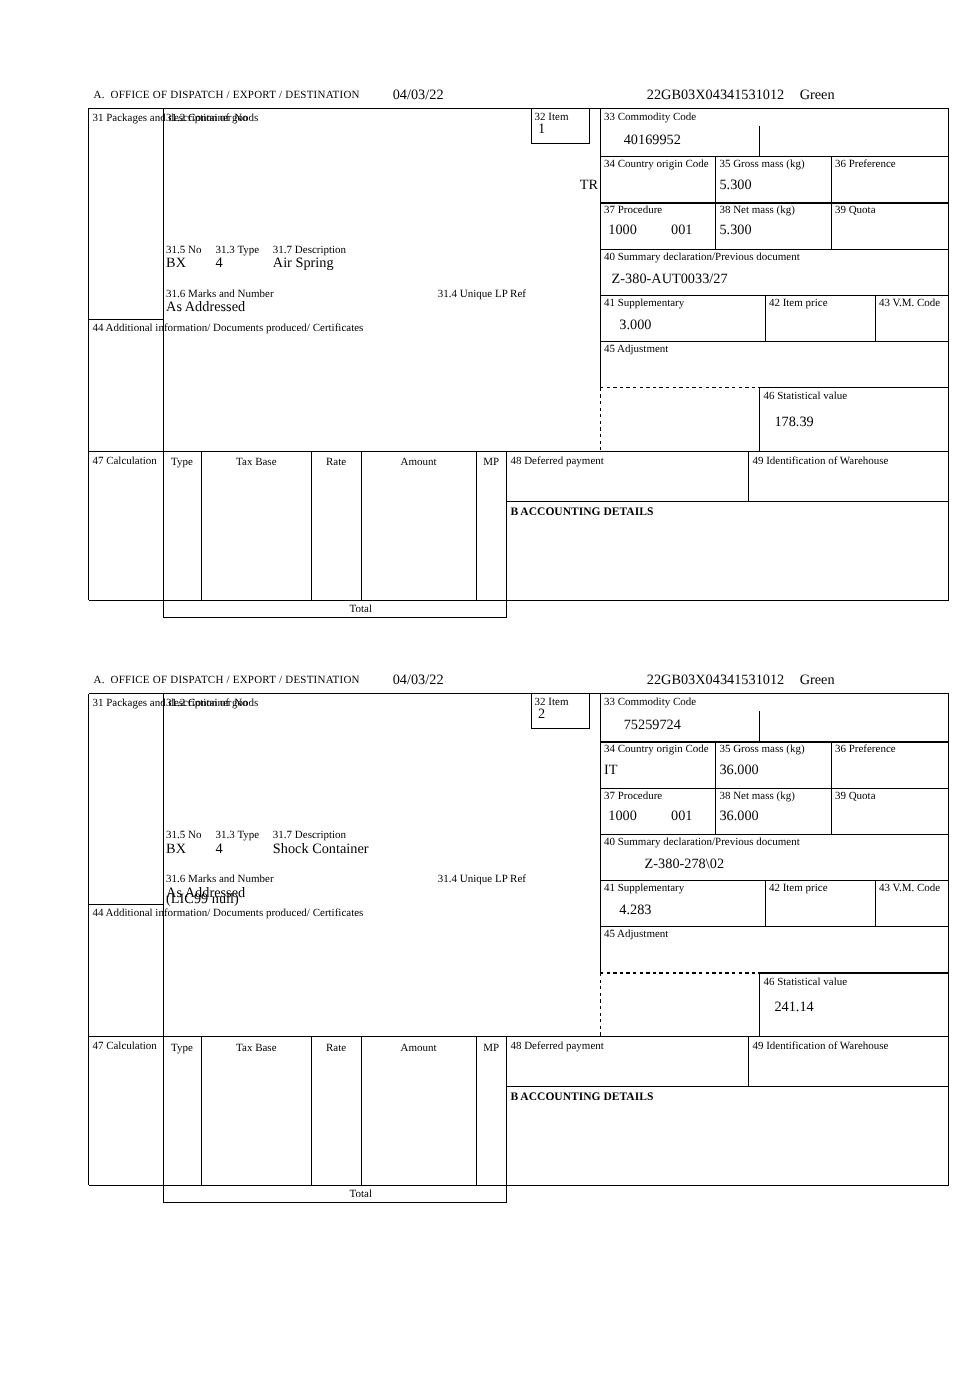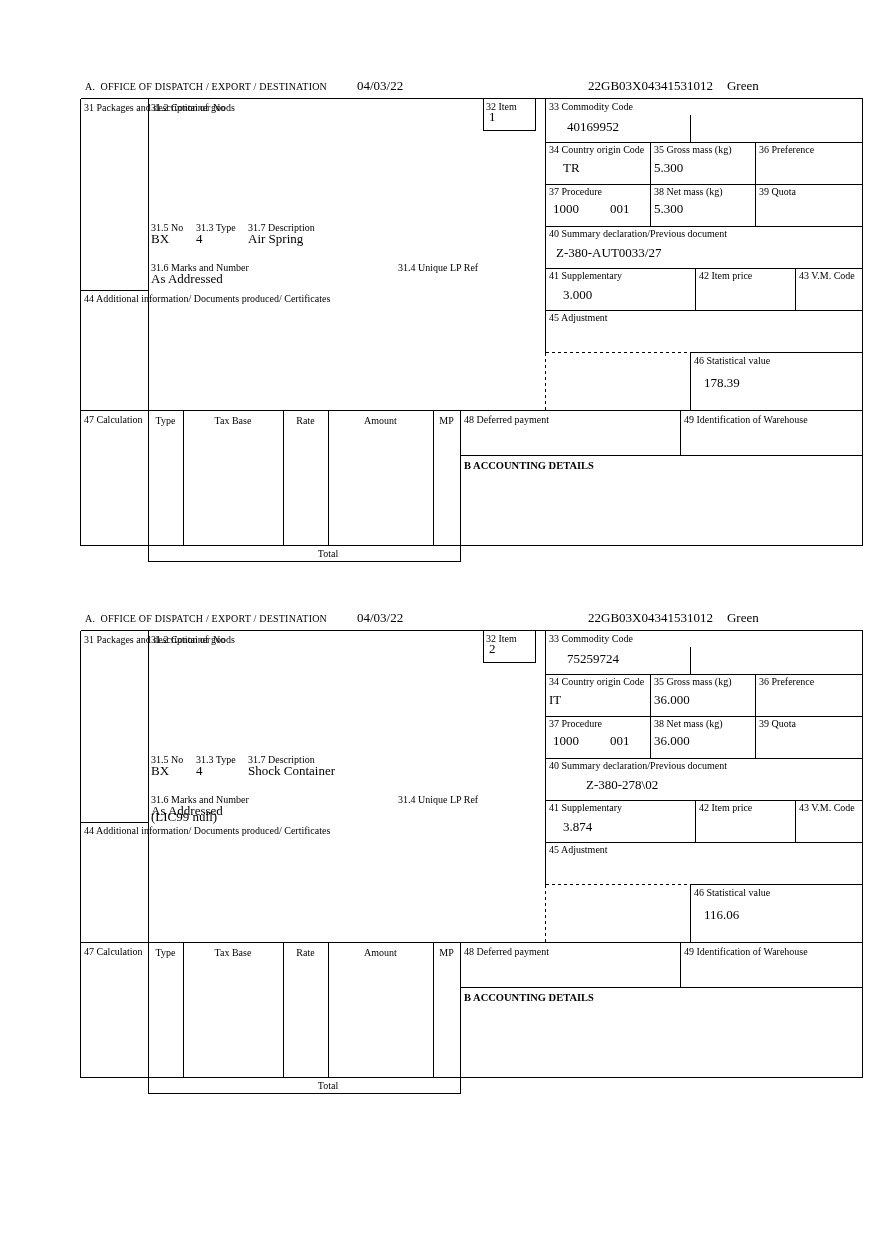--- a/index.html
+++ b/index.html
@@ -37,21 +37,21 @@
   <div class="lbl wrap" style="left:84px;top:23px;width:60px">31 Packages and description of goods</div>
   <div class="lbl" style="left:151px;top:23px">31.2 Container No</div>
 
   <div class="lbl" style="left:486px;top:22px">32 Item</div>
   <div class="val" style="left:489px;top:31px">1</div>
 
   <div class="lbl" style="left:549px;top:22px">33 Commodity Code</div>
   <div class="val" style="left:567px;top:41px">40169952</div>
 
   <div class="lbl" style="left:549px;top:65px">34 Country origin Code</div>
-  <div class="val" style="left:563px;top:82px">TR</div>
+  <div class="val" style="left:527px;top:82px">TR</div>
   <div class="lbl" style="left:654px;top:65px">35 Gross mass (kg)</div>
   <div class="val" style="left:654px;top:82px">5.300</div>
   <div class="lbl" style="left:759px;top:65px">36 Preference</div>
 
   <div class="lbl" style="left:549px;top:107px">37 Procedure</div>
   <div class="val" style="left:553px;top:123px">1000</div>
   <div class="val" style="left:610px;top:123px">001</div>
   <div class="lbl" style="left:654px;top:107px">38 Net mass (kg)</div>
   <div class="val" style="left:654px;top:123px">5.300</div>
   <div class="lbl" style="left:759px;top:107px">39 Quota</div>
@@ -139,29 +139,29 @@
   <div class="val" style="left:151px;top:153px">BX</div>
   <div class="val" style="left:196px;top:153px">4</div>
   <div class="val" style="left:248px;top:153px">Shock Container</div>
 
   <div class="lbl" style="left:151px;top:183px">31.6 Marks and Number</div>
   <div class="lbl" style="left:398px;top:183px">31.4 Unique LP Ref</div>
   <div class="val" style="left:151px;top:193px">As Addressed</div>
   <div class="val" style="left:151px;top:199px">(LIC99 null)</div>
 
   <div class="lbl" style="left:549px;top:191px">41 Supplementary</div>
-  <div class="val" style="left:563px;top:209px">3.874</div>
+  <div class="val" style="left:563px;top:209px">4.283</div>
   <div class="lbl" style="left:699px;top:191px">42 Item price</div>
   <div class="lbl" style="left:799px;top:191px">43 V.M. Code</div>
 
   <div class="lbl wrap" style="left:84px;top:214px;width:64px">44 Additional information/ Documents produced/ Certificates</div>
   <div class="lbl" style="left:549px;top:233px">45 Adjustment</div>
 
   <div class="lbl" style="left:694px;top:276px">46 Statistical value</div>
-  <div class="val" style="left:704px;top:297px">116.06</div>
+  <div class="val" style="left:704px;top:297px">241.14</div>
 
   <div class="lbl wrap" style="left:84px;top:335px;width:60px">47 Calculation</div>
   <div class="lbl ctr" style="left:148px;top:336px;width:35px">Type</div>
   <div class="lbl ctr" style="left:183px;top:336px;width:100px">Tax Base</div>
   <div class="lbl ctr" style="left:283px;top:336px;width:45px">Rate</div>
   <div class="lbl ctr" style="left:328px;top:336px;width:105px">Amount</div>
   <div class="lbl ctr" style="left:433px;top:336px;width:27px">MP</div>
 
   <div class="lbl" style="left:464px;top:335px">48 Deferred payment</div>
   <div class="lbl" style="left:684px;top:335px">49 Identification of Warehouse</div>

